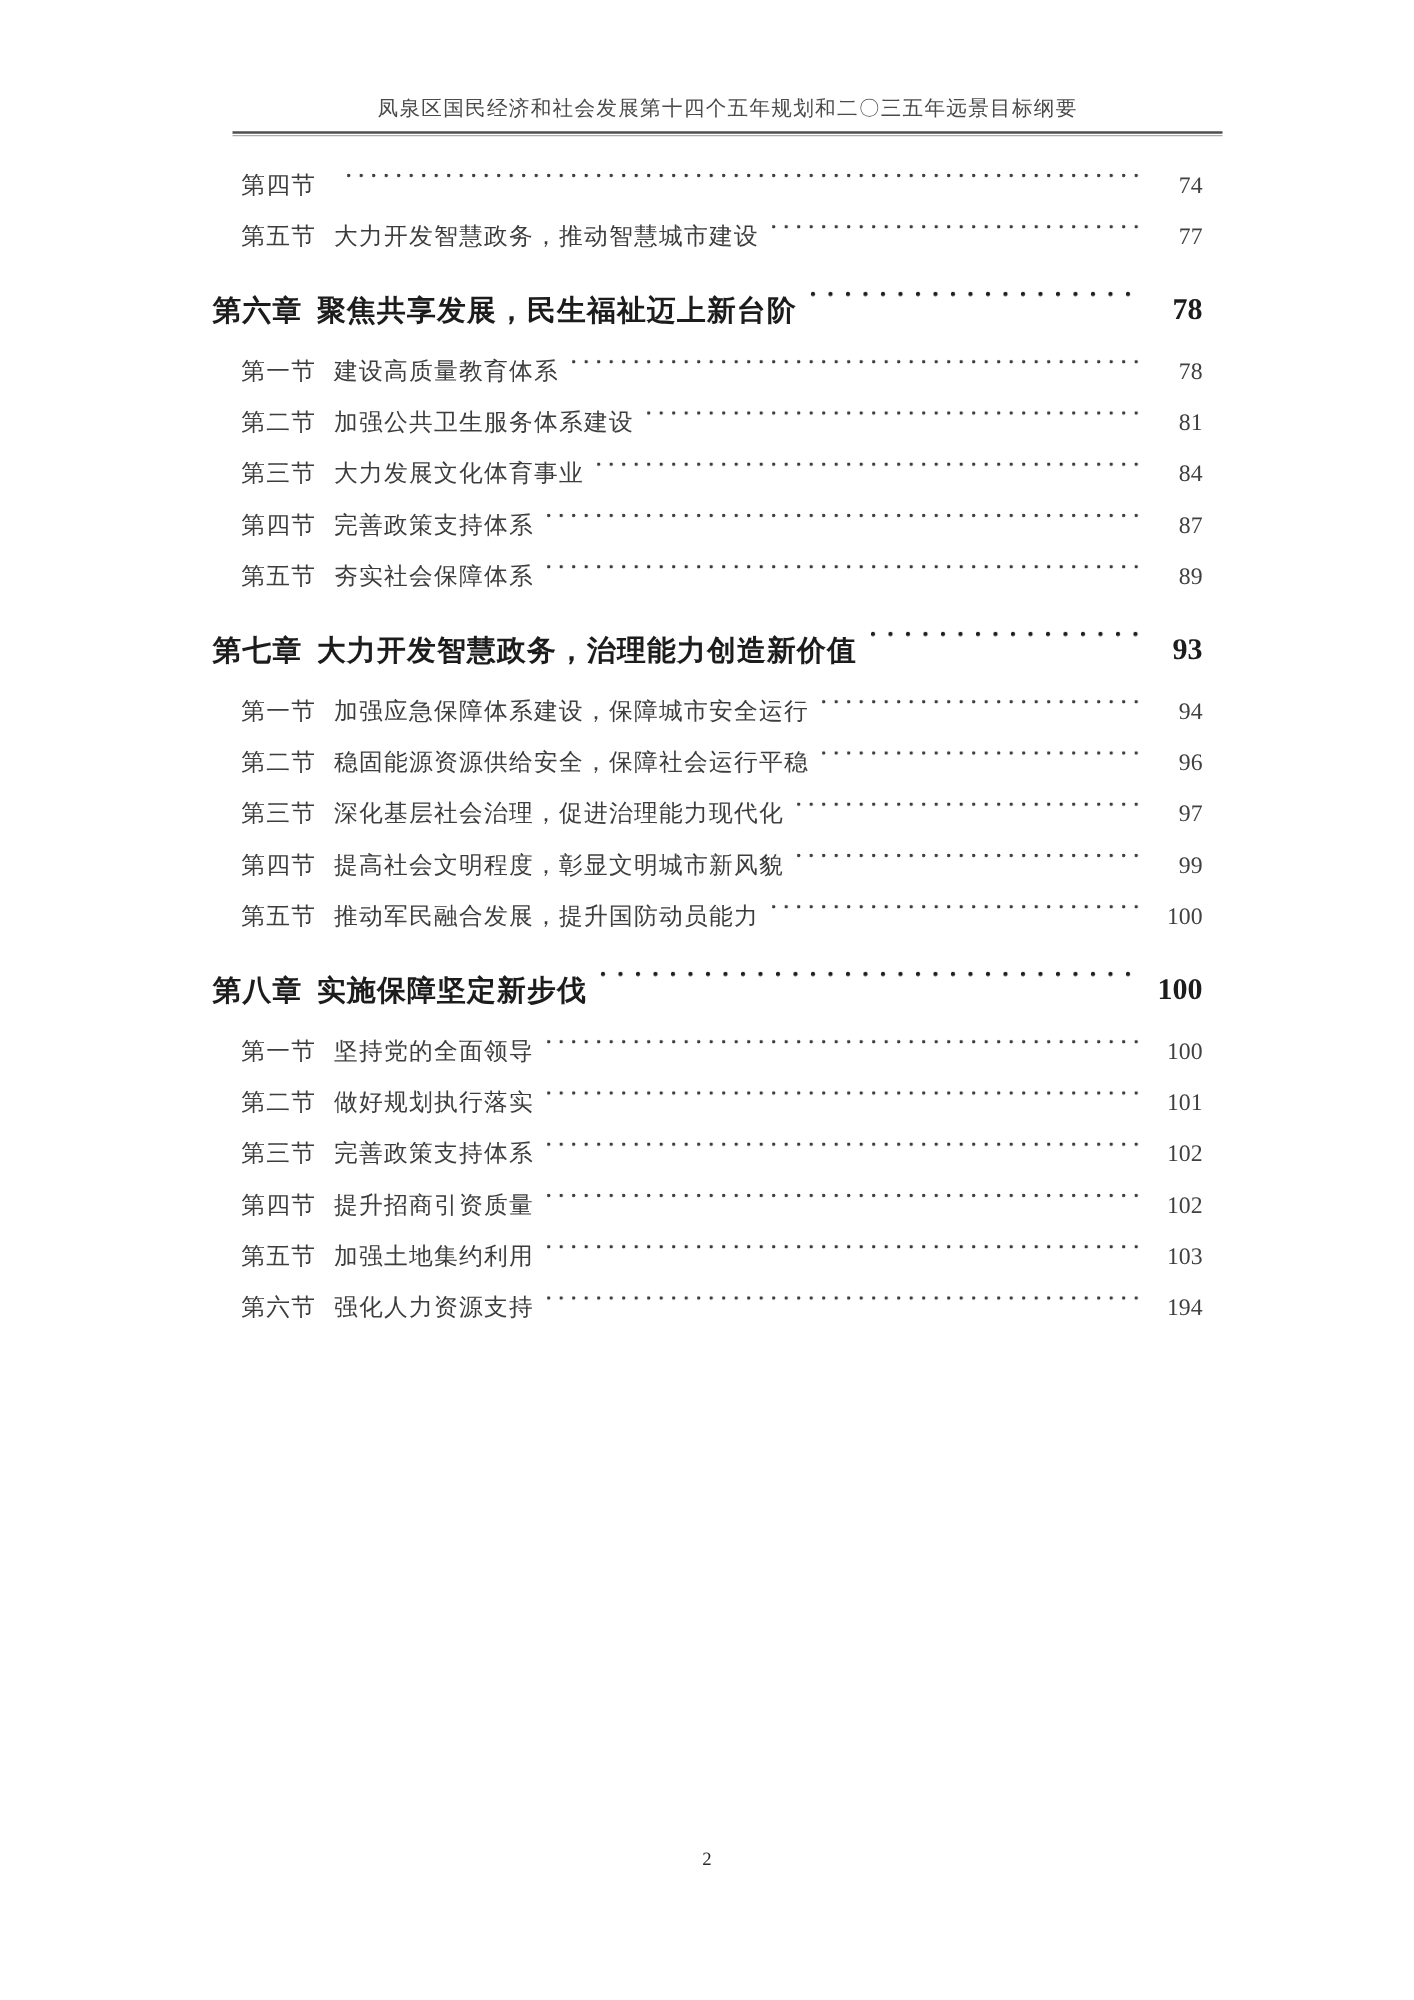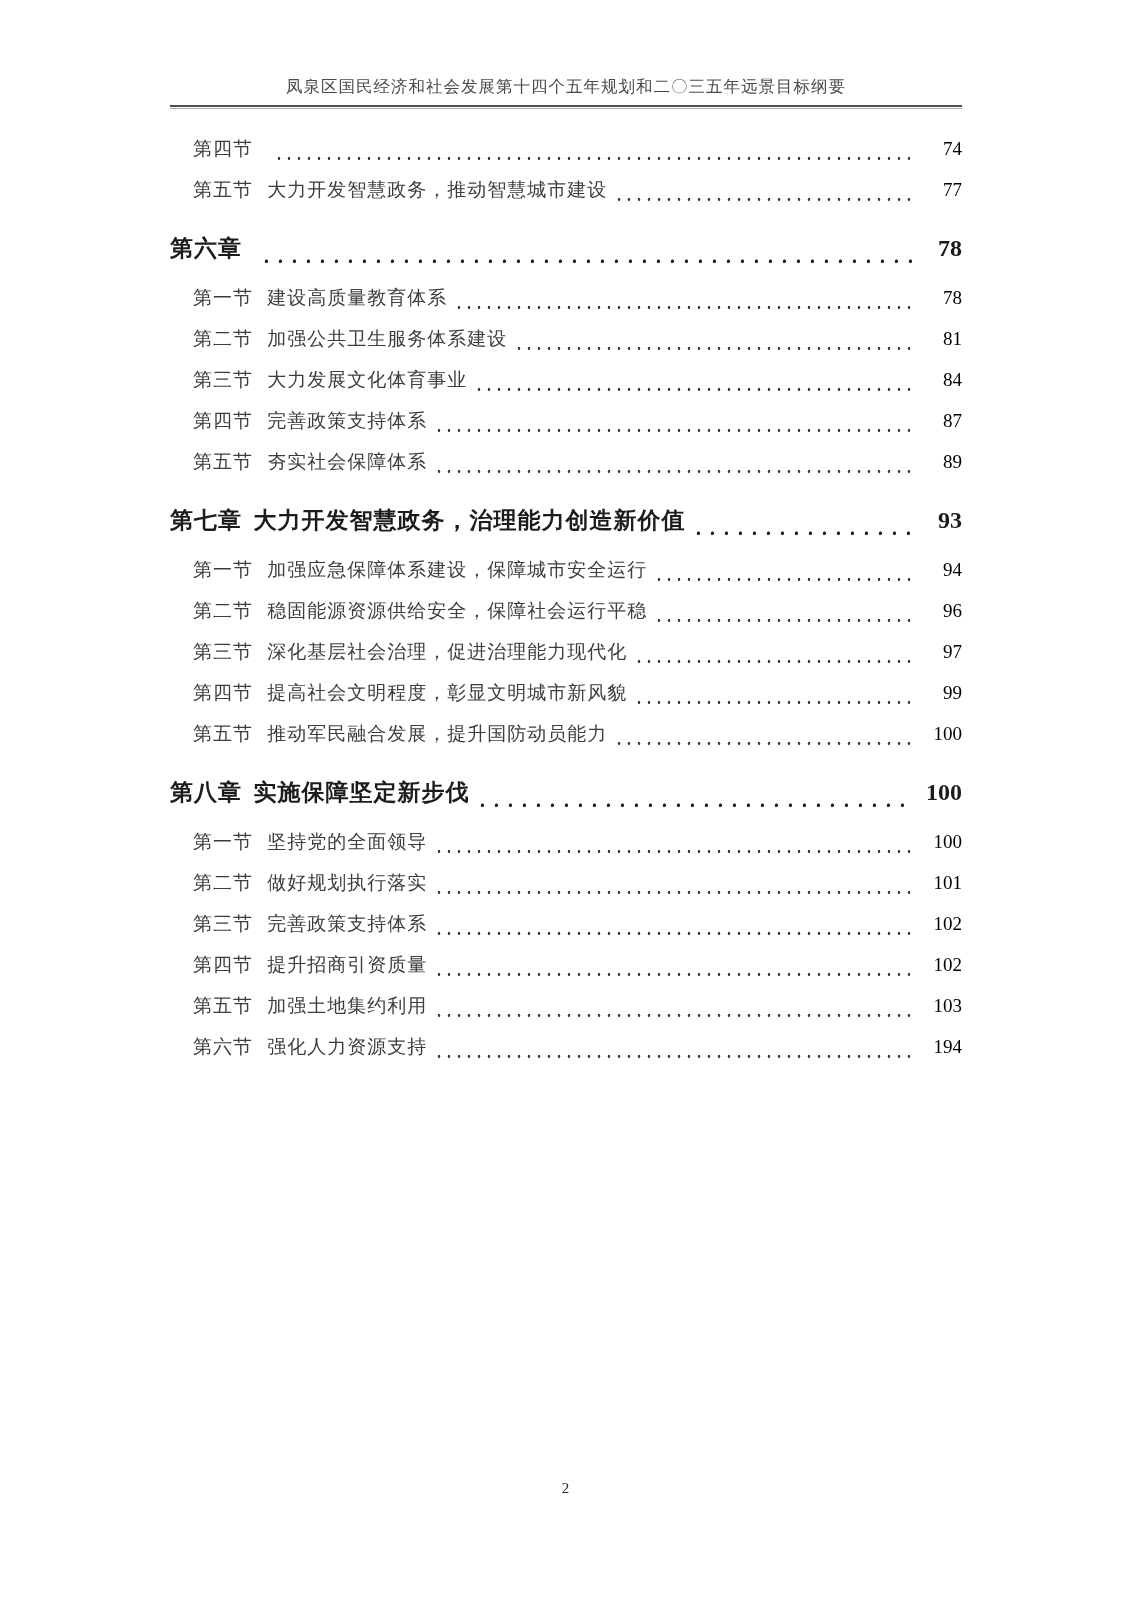--- a/index.html
+++ b/index.html
@@ -10,21 +10,21 @@
     position: relative;
     overflow: hidden;
     font-family: "Liberation Serif", "DejaVu Serif", serif;
     color: #3a3a3a;
   }
 
   
   .page-header {
     position: absolute;
     top: 0;
-    left: 170px;
+    left: 186px;
     width: 792px;
     padding-top: 76px;
     text-align: center;
   }
   .page-header .header-title {
     font-family: "Liberation Sans", "DejaVu Sans", sans-serif;
     font-size: 16.5px;
     letter-spacing: 1px;
     color: #4a4a4a;
     display: block;
@@ -47,21 +47,21 @@
   
   .toc {
     position: absolute;
     top: 104px;
     left: 170px;
     width: 792px;
     padding-top: 16px;
   }
   .toc-row {
     display: flex;
-    align-items: flex-end;
+    align-items: flex-start;
   }
   .row-section {
     margin: 17px 0;
     font-size: 19px;
     line-height: 24px;
     letter-spacing: 1px;
     color: #3d3d3d;
     padding-left: 23px;
   }
   .row-chapter {
@@ -94,21 +94,21 @@
     background-size: 14px 6px;
   }
 
   .toc-page {
     flex: 0 0 auto;
     min-width: 42px;
     text-align: right;
     font-family: "Liberation Serif", "DejaVu Serif", serif;
     letter-spacing: 0;
   }
-  .row-section .toc-page { font-size: 19px; color: #000000; }
+  .row-section .toc-page { font-size: 19px; color: #404040; }
   .row-chapter .toc-page { font-size: 24px; font-weight: 600; color: #1c1c1c; }
 
   
   .page-footer {
     position: absolute;
     top: 1480px;
     left: 0;
     width: 100%;
     text-align: center;
     font-size: 15px;
@@ -130,20 +130,21 @@
     <span class="toc-page">74</span>
   </div>
     <div class="toc-row row-section">
     <span class="toc-label">第五节</span>
     <span class="toc-title">大力开发智慧政务，推动智慧城市建设</span>
     <span class="toc-leader"></span>
     <span class="toc-page">77</span>
   </div>
     <div class="toc-row row-chapter">
     <span class="toc-label">第六章</span>
+    <span class="toc-title">聚焦共享发展，民生福祉迈上新台阶</span>
     <span class="toc-leader"></span>
     <span class="toc-page">78</span>
   </div>
     <div class="toc-row row-section">
     <span class="toc-label">第一节</span>
     <span class="toc-title">建设高质量教育体系</span>
     <span class="toc-leader"></span>
     <span class="toc-page">78</span>
   </div>
     <div class="toc-row row-section">

